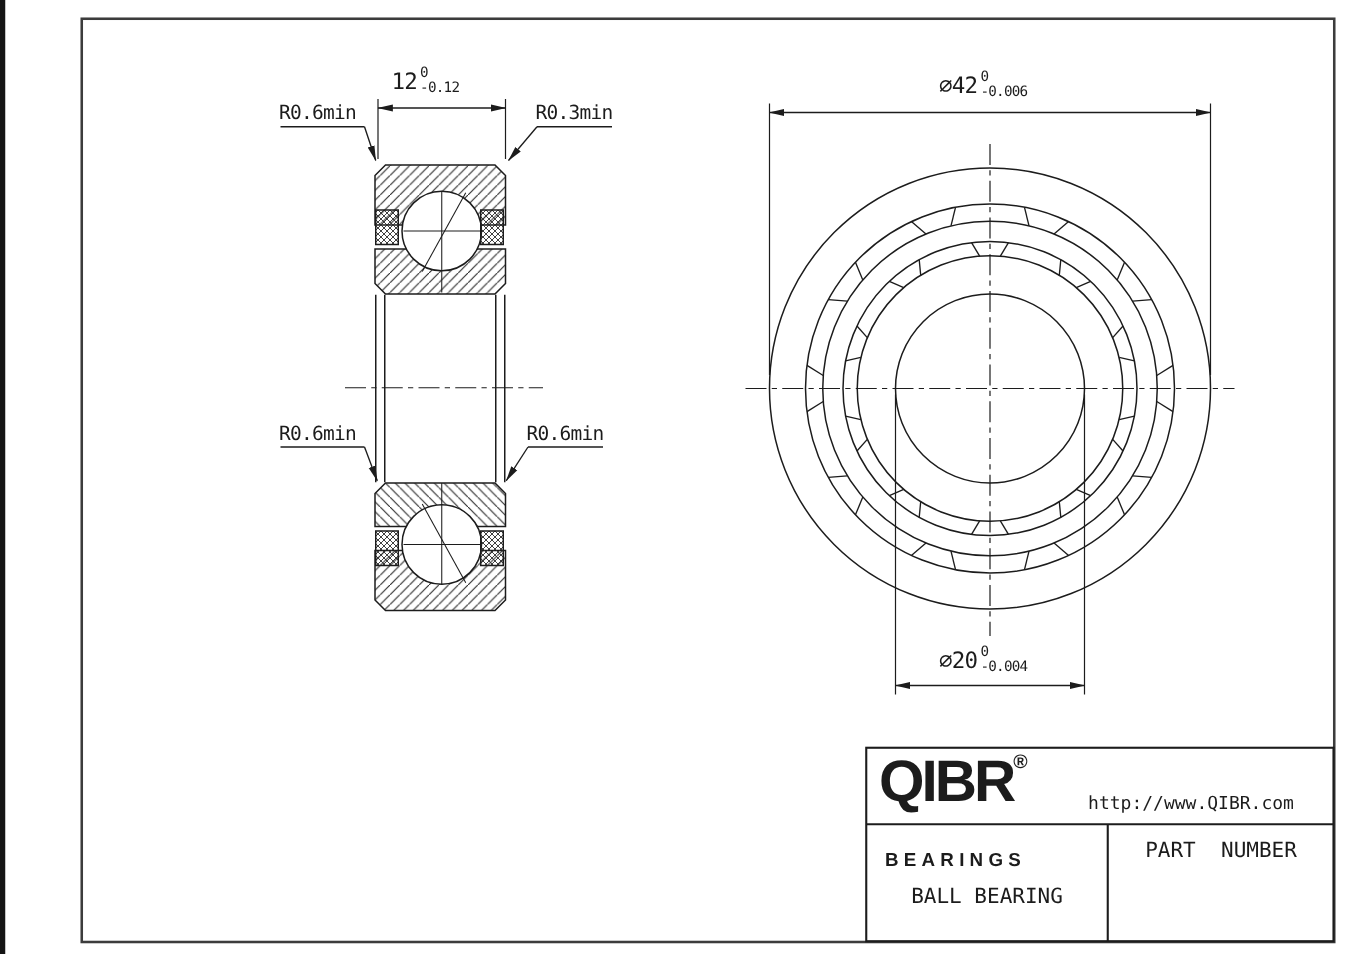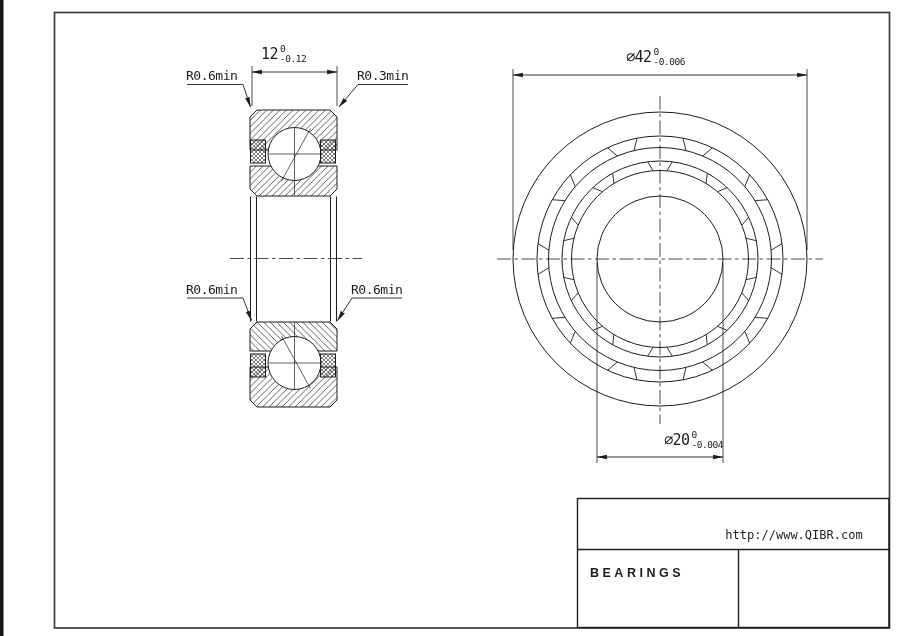--- a/index.html
+++ b/index.html
@@ -186,32 +186,37 @@
   </div>
 
   <div class="dim" style="left:626px;top:47px">
     <span class="nom">⌀42</span>
     <span class="tol">
       <span>0</span>
       <span>-0.006</span>
     </span>
   </div>
 
-  <div class="dim" style="left:664px;top:430px">
+  <div class="dim" style="left:626px;top:430px">
     <span class="nom">⌀20</span>
     <span class="tol">
       <span>0</span>
       <span>-0.004</span>
     </span>
   </div>
 
   <div class="txt rlab" style="left:186px;top:68px">R0.6min</div>
   <div class="txt rlab" style="left:357px;top:68px">R0.3min</div>
   <div class="txt rlab" style="left:186px;top:282px">R0.6min</div>
   <div class="txt rlab" style="left:351px;top:282px">R0.6min</div>
 
+  <div class="txt logo" style="left:586px;top:501px">
+    <span>QIBR</span><sup>®</sup>
+  </div>
   <div class="txt logo-sub" style="left:590px;top:566px">BEARINGS</div>
 
   <div class="txt tb-url ctr" style="left:700px;top:528px;width:188px">http://www.QIBR.com</div>
 
-
+  <div class="txt tb-cell ctr" style="left:578px;top:590px;width:160px">BALL BEARING</div>
+
+  <div class="txt tb-cell ctr" style="left:739px;top:559px;width:150px">PART  NUMBER</div>
 
 </div>
 
 </body></html>

